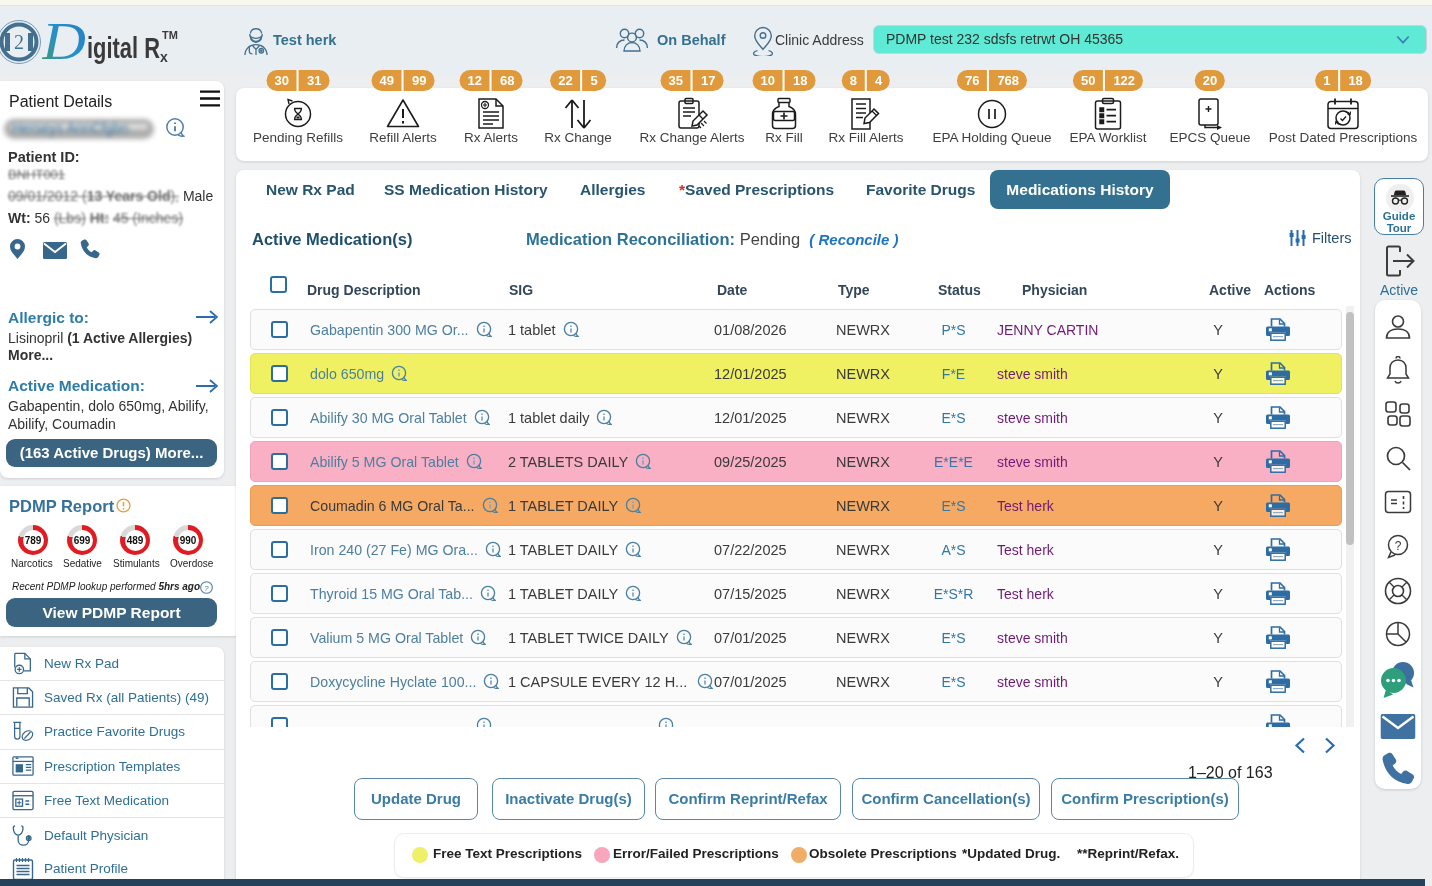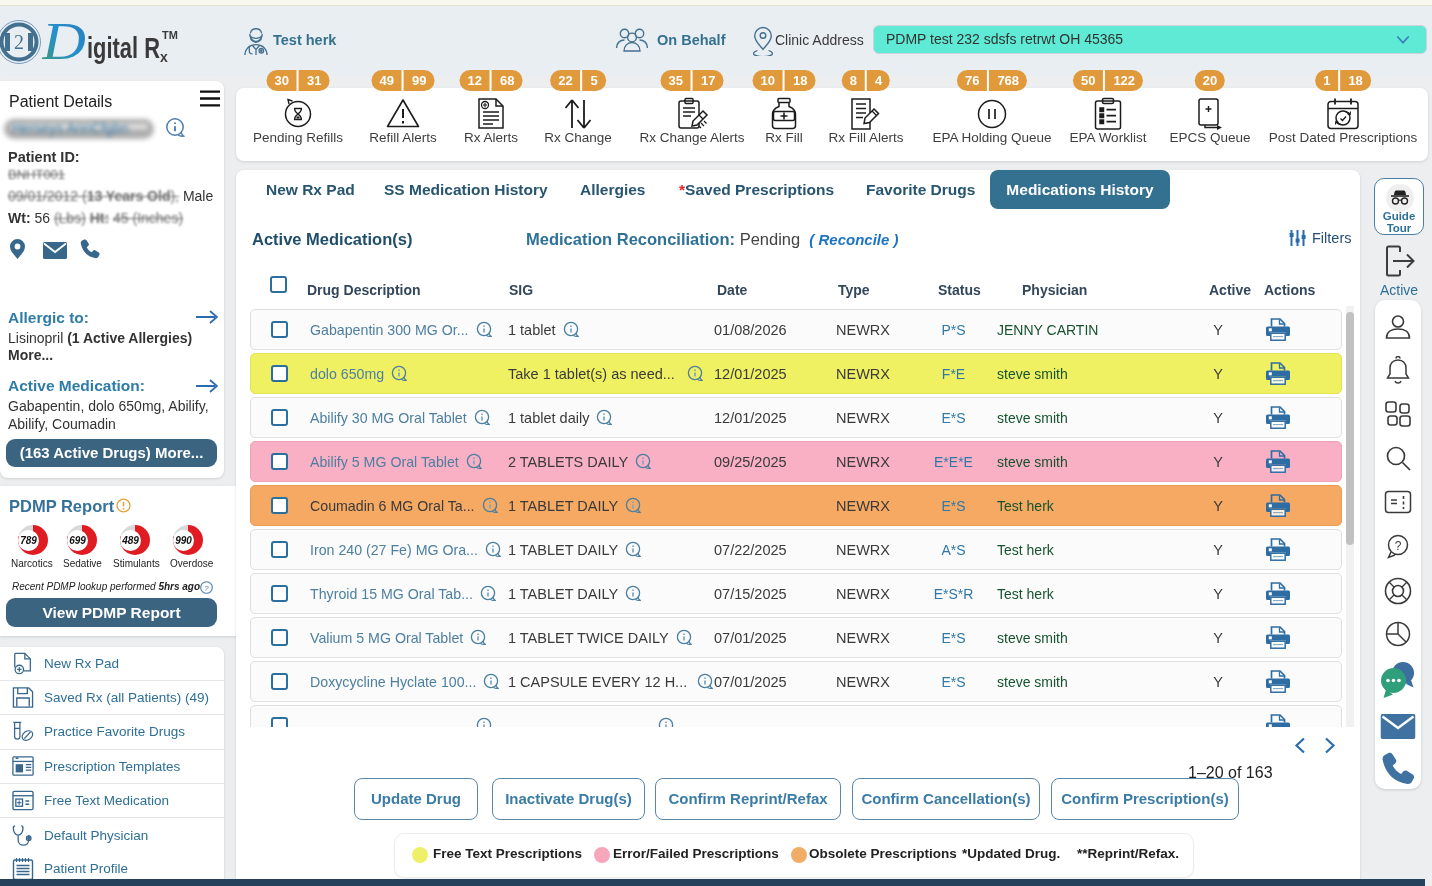--- a/index.html
+++ b/index.html
@@ -32,35 +32,35 @@
 .navitem svg { position:absolute; left:50%; transform:translateX(-50%); top:9px; }
 
 #maincard { left:236px; top:170px; width:1124px; height:710px; border-radius:8px 8px 0 0; }
 .tab { position:absolute; top:0; height:39px; line-height:39px; font-weight:bold; font-size:15.5px; color:#27546f; white-space:nowrap; }
 #activetab { position:absolute; left:754px; top:0; width:180px; height:39px; background:#34708f; border-radius:8px; color:#fff; text-align:center; line-height:39px; font-weight:bold; font-size:15.5px; }
 .obtn { position:absolute; top:608px; height:42px; border:1.5px solid #5b87a8; border-radius:8px; color:#3a7ca6; font-weight:bold; font-size:15px; text-align:center; background:#fff; }
 
 #guidetour { left:1374px; top:178px; width:50px; height:57px; background:#fff; border:1.5px solid #4a7fa5; border-radius:10px; text-align:center; }
 #iconstrip { left:1375px; top:300px; width:46px; height:489px; background:#fff; border-radius:10px; box-shadow:0 1px 3px rgba(0,0,0,.15); }
 .railico { position:absolute; left:50%; transform:translateX(-50%); }
-.gauge { position:absolute; top:39px; width:30px; height:30px; border-radius:50%; display:flex; align-items:center; background:conic-gradient(#e01b22 0deg 285deg, #d9d9d9 285deg 360deg);font-style:italic; }
+.gauge { position:absolute; top:39px; width:30px; height:30px; border-radius:50%; display:flex; align-items:center; justify-content:center; background:conic-gradient(#e01b22 0deg 285deg, #d9d9d9 285deg 360deg); }
 .gauge b { width:21px; height:21px; border-radius:50%; background:#fff; font-size:10px; display:flex; align-items:center; justify-content:center; color:#111; }
 .glbl { top:72px; font-size:10px; color:#222; }
 .cb { width:17px; height:17px; border:2px solid #2b6f9e; border-radius:3px; background:#fff; }
 .thead { top:112px; font-size:14px; font-weight:bold; color:#33465a; }
 .ldot { position:absolute; top:677px; width:16px; height:16px; border-radius:50%; }
 .ltxt { top:676px; font-size:13.5px; font-weight:bold; color:#222; }
 .irow { position:absolute; left:14px; width:1092px; height:41px; background:#fbfbfb; border:1px solid #e0e0e0; border-radius:5px; }
 .irow .cb { position:absolute; left:20px; top:11px; }
 .dn { position:absolute; left:59px; top:0; line-height:40px; font-size:14.2px; color:#4d7fa1; }
 .sg { position:absolute; left:257px; top:0; line-height:40px; font-size:14.5px; color:#3a3a3a; }
 .dt { position:absolute; left:463px; top:0; line-height:40px; font-size:14.5px; color:#3a3a3a; }
 .tp { position:absolute; left:585px; top:0; line-height:40px; font-size:14.5px; color:#3a3a3a; }
 .st { position:absolute; left:640px; width:125px; top:0; line-height:40px; font-size:14px; color:#3178a9; text-align:center; }
-.ph { position:absolute; left:746px; top:0; line-height:40px; font-size:14px; color:#14532d; }
+.ph { position:absolute; left:746px; top:0; line-height:40px; font-size:14px; color:#701a75; }
 .ac { position:absolute; left:952px; width:30px; top:0; line-height:40px; font-size:14.5px; color:#3a3a3a; text-align:center; }
 .pr { position:absolute; left:1015px; top:8px; }
 .info { display:inline-block; vertical-align:middle; margin-left:7px; margin-top:-3px; }
 #bottombar { left:0; top:879px; width:1425px; height:7px; background:#24425c; } 
 </style>
 </head>
 <body>
 <div id="root">
   <div class="abs" id="topstrip"></div>
   <div class="abs" id="header"></div>
@@ -443,26 +443,20 @@
           </svg>
       </div>
       <div class="irow" style="top:50px;background:#f0f162;border-color:#e3e455">
         <div class="cb"></div>
         <div class="dn">dolo 650mg<svg class="info" width="16" height="17" viewBox="0 0 16 17" fill="none">
               <circle cx="8" cy="8" r="6.6" stroke="#4a7fa0" stroke-width="1.3"></circle>
               <path d="M12.9 11.9 c0.3 1.7 1 2.8 2.2 3.4 c-1.7 0.4-3.3 0-4.5-0.8" stroke="#4a7fa0" stroke-width="1.2"></path>
               <path d="M8 7.4 v4" stroke="#7fa9c7" stroke-width="1.8"></path>
               <path d="M8 4.6 v1.3" stroke="#7fa9c7" stroke-width="1.8"></path>
             </svg></div>
-        <div class="sg">Take 1 tablet(s) as need...<svg class="info" style="margin-left:12px" width="16" height="17" viewBox="0 0 16 17" fill="none">
-              <circle cx="8" cy="8" r="6.6" stroke="#4a7fa0" stroke-width="1.3"></circle>
-              <path d="M12.9 11.9 c0.3 1.7 1 2.8 2.2 3.4 c-1.7 0.4-3.3 0-4.5-0.8" stroke="#4a7fa0" stroke-width="1.2"></path>
-              <path d="M8 7.4 v4" stroke="#7fa9c7" stroke-width="1.8"></path>
-              <path d="M8 4.6 v1.3" stroke="#7fa9c7" stroke-width="1.8"></path>
-            </svg></div>
         <div class="dt">12/01/2025</div>
           <div class="tp">NEWRX</div>
           <div class="st">F*E</div>
           <div class="ph">steve smith</div>
           <div class="ac">Y</div>
         <svg class="pr" width="24" height="23" viewBox="0 0 24 23">
             <path d="M5.5 8.5 V1 h8.5 l4.5 4.5 v3" fill="none" stroke="#2e6da4" stroke-width="1.7"></path>
             <path d="M13.5 1.5 v4.5 h4.5" fill="none" stroke="#2e6da4" stroke-width="1.3"></path>
             <path d="M1.5 8.5 h21 a1.5 1.5 0 0 1 1.5 1.5 v6.5 a1.5 1.5 0 0 1 -1.5 1.5 h-2.5 v-3.5 h-16 v3.5 h-2.5 a1.5 1.5 0 0 1 -1.5 -1.5 v-6.5 a1.5 1.5 0 0 1 1.5 -1.5 Z" fill="#2e6da4"></path>
             <rect x="2.8" y="10.3" width="3" height="3" fill="#fff"></rect>

